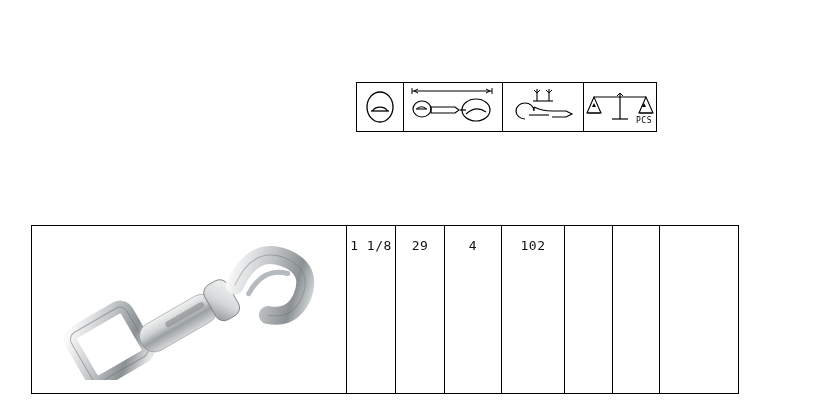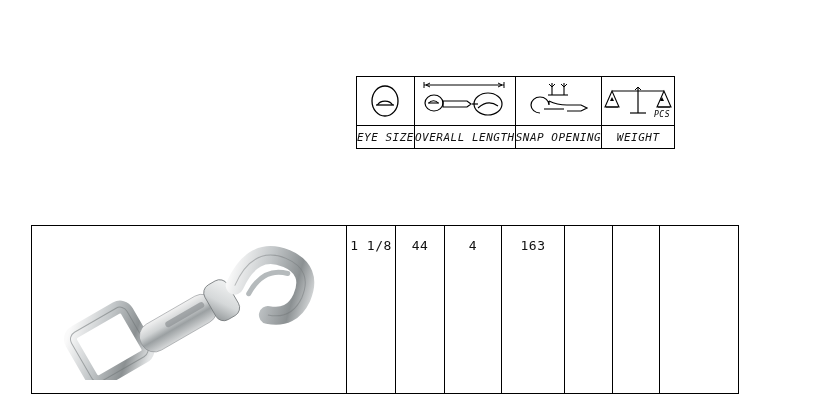--- a/index.html
+++ b/index.html
@@ -13,24 +13,23 @@
     position: relative;
     font-family: "DejaVu Sans Mono", monospace;
     color: #111111;
     overflow: hidden;
   }
 
   
   .spec-table {
     position: absolute;
     left: 356px;
-    top: 76px;
+    top: 82px;
     border-collapse: collapse;
     table-layout: fixed;
-    font-style: italic;
   }
   .spec-table td {
     border: 1px solid #000000;
     padding: 0;
     text-align: center;
     vertical-align: middle;
     font-size: 11px;
     letter-spacing: 0.5px;
   }
   .icon-cell {
@@ -151,26 +150,20 @@
           <path d="M62 12 l-7 16 h14 z" fill="none" stroke="#000" stroke-width="1.1"></path>
           <path d="M4 28 h12" stroke="#000" stroke-width="1.1"></path>
           <path d="M56 28 h12" stroke="#000" stroke-width="1.1"></path>
           <path d="M8 22 l2 -4 2 4 z" fill="#000"></path>
           <path d="M58 22 l2 -4 2 4 z" fill="#000"></path>
           <path d="M28 34 h16" stroke="#000" stroke-width="1.2"></path>
           <text x="52" y="38" font-family="DejaVu Sans Mono, monospace" font-size="8" fill="#000">PCS</text>
         </svg>
       </div>
     </td>
-  </tr>
-  <tr>
-    <td class="name-cell" colspan="2">EYE SIZE</td>
-    <td class="name-cell" colspan="2">OVERALL LENGTH</td>
-    <td class="name-cell" colspan="2">SNAP OPENING</td>
-    <td class="name-cell">WEIGHT</td>
   </tr>
 </tbody>
   </table>
 
 <table class="product-table">
   <tbody>
       <tr>
     <td class="img-cell w-img">
       <svg class="snap-figure" viewBox="0 0 300 140">
         <defs>
@@ -210,21 +203,21 @@
 
         <g transform="rotate(-30 226 42)">
           <path d="M198 30 q36 -26 58 2 q18 24 -6 42 q-20 14 -38 -2" fill="none" stroke="url(#gmet2)" stroke-width="18" stroke-linecap="round"></path>
           <path d="M198 30 q36 -26 58 2 q18 24 -6 42 q-20 14 -38 -2" fill="none" stroke="#6f7476" stroke-width="1" opacity="0.45"></path>
 
           <path d="M206 44 q26 -16 44 2" fill="none" stroke="#b5babc" stroke-width="5" stroke-linecap="round"></path>
         </g>
       </svg>
     </td>
     <td class="value w-inch">1 1/8</td>
-    <td class="value w-mm">44</td>
+    <td class="value w-mm">29</td>
     <td class="value w-oinch">4</td>
-    <td class="value w-omm">163</td>
+    <td class="value w-omm">102</td>
     <td class="value w-sinch"></td>
     <td class="value w-smm"></td>
     <td class="value w-g"></td>
   </tr>
 </tbody>
   </table>
 
 </body></html>

